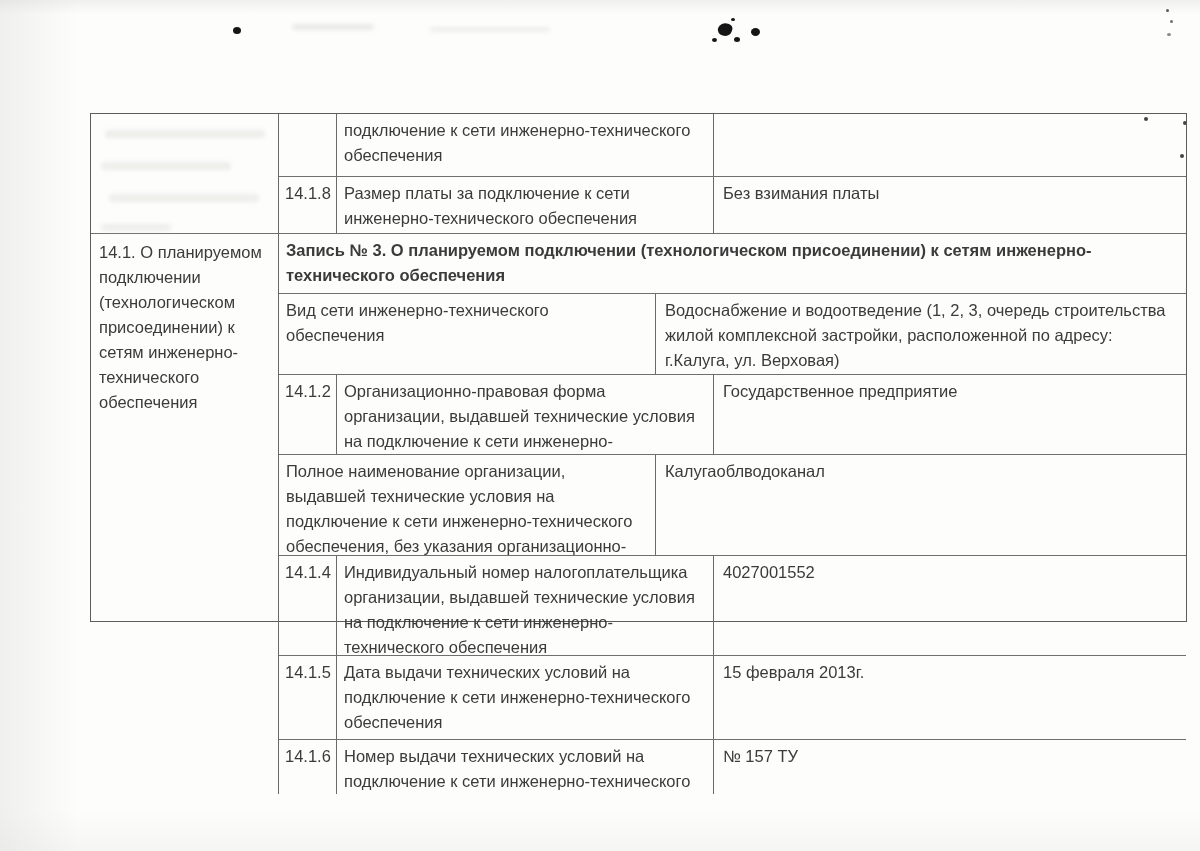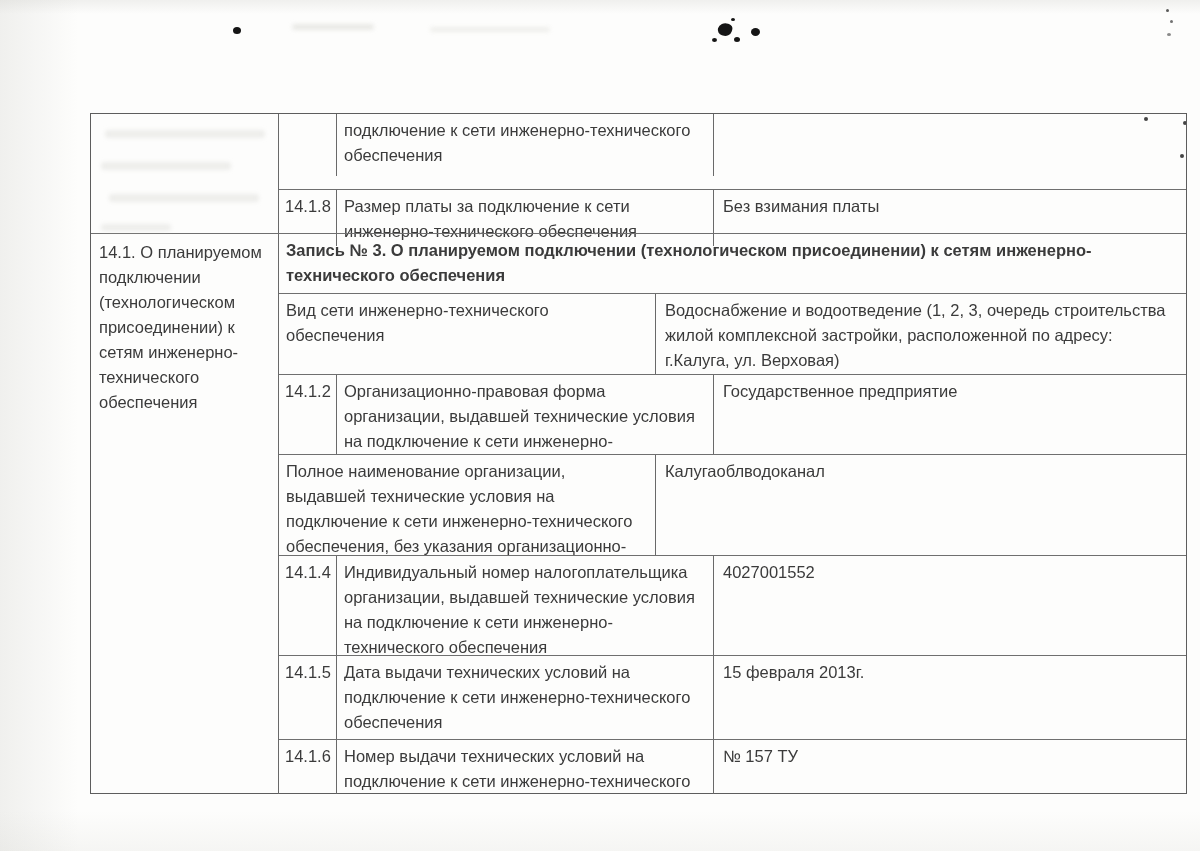--- a/index.html
+++ b/index.html
@@ -33,21 +33,21 @@
   .speck { position:absolute; background:#151515; border-radius:50%; }
   .speck.blob { border-radius:62% 38% 55% 45%; transform:rotate(18deg); }
   .smudge {
     position:absolute; background:#d9d9d3; filter:blur(2px); opacity:.55;
     border-radius:4px;
   }
 
   
   .doc-table {
     position:absolute; left:90px; top:113px;
-    width:1097px; height:681px;
+    width:1097px; height:509px;
     border:1px solid #5d5d5d;
     display:flex; flex-direction:column;
     font-size:16.5px; line-height:25px;
     background:transparent;
   }
   .band { display:flex; flex-direction:row; }
   .left-col {
     width:188px; flex:0 0 188px;
     border-right:1px solid #696969;
     padding:6px 8px 0 8px;
@@ -74,21 +74,21 @@
     overflow:hidden;
   }
   .record-header {
     padding:4px 14px 0 7px;
     overflow:hidden;
   }
   .band.top-band { flex:0 0 119px; height:119px; }
   .band.main-band { flex:1; border-top:1px solid #6f6f6f; }
 
   .rA { height:62px; flex:0 0 62px; }
-  .rB { height:57px; flex:0 0 57px;margin-top:13px; }
+  .rB { height:57px; flex:0 0 57px; }
   .rH { height:59px; flex:0 0 59px;font-weight:bold; }
   .r1 { height:81px; flex:0 0 81px; }
   .r2 { height:80px; flex:0 0 80px; }
   .r3 { height:101px; flex:0 0 101px; }
   .r4 { height:100px; flex:0 0 100px; }
   .r5 { height:84px; flex:0 0 84px; }
   .r6 { height:55px; flex:0 0 55px; }
 
   .ghost {
     position:absolute; background:#dededa; filter:blur(2px); opacity:.5;

